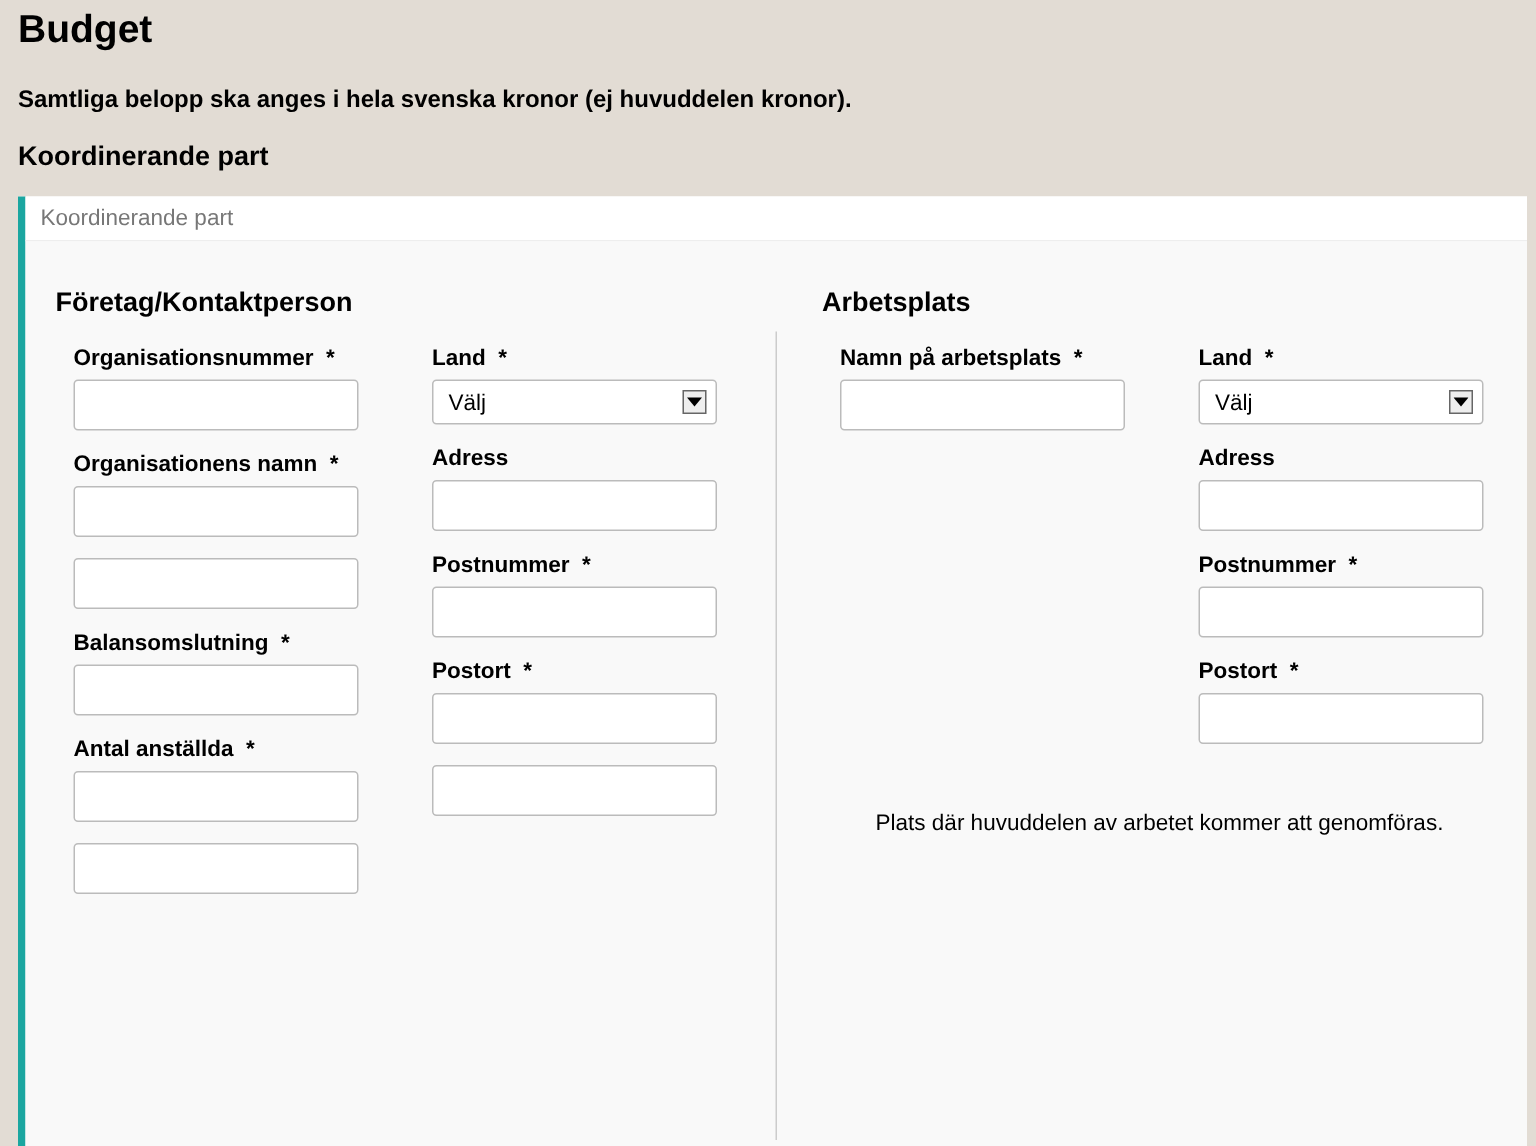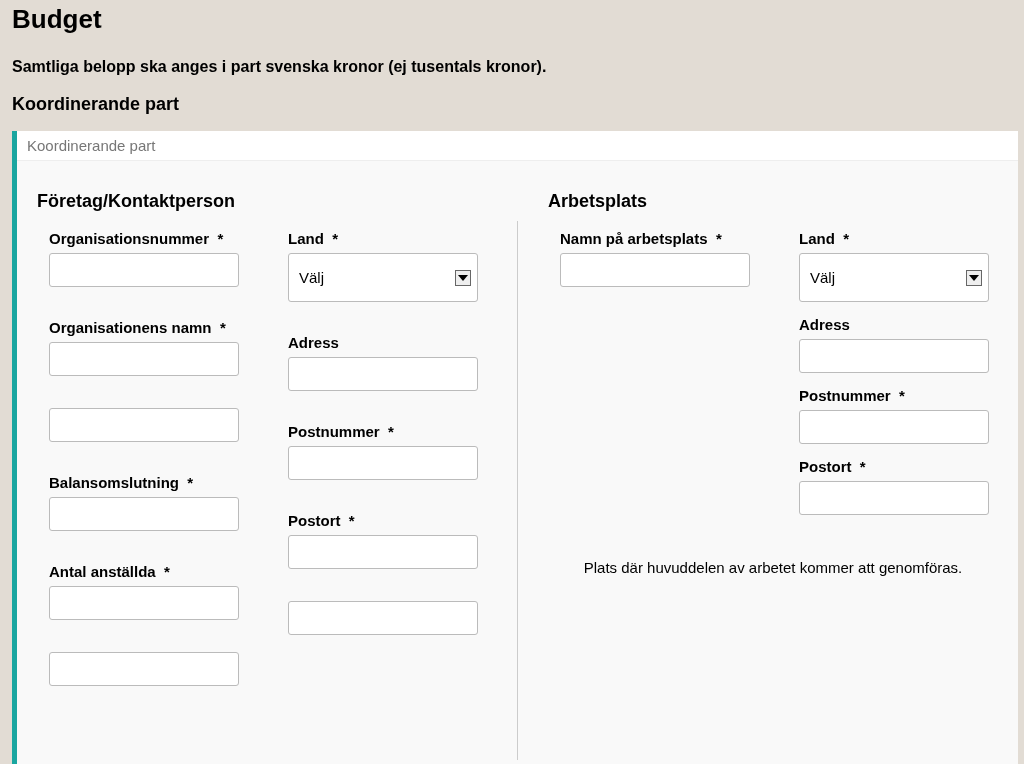--- a/index.html
+++ b/index.html
@@ -63,21 +63,21 @@
   .fields-row {
     display: flex;
     gap: 40px;
     padding-left: 12px;
   }
   .fields-col {
     flex: 1;
     max-width: 210px;
   }
   .field {
-    margin-bottom: 32px;
+    margin-bottom: 14px;
   }
   .field-label {
     font-size: 15px;
     font-weight: bold;
     margin-bottom: 6px;
     display: block;
     white-space: nowrap;
   }
   .req {
     font-weight: bold;
@@ -86,21 +86,21 @@
     width: 190px;
     height: 34px;
     border: 1px solid #bbb;
     border-radius: 3px;
     padding: 4px 8px;
     font-size: 14px;
     background:#fff;
   }
   .select-wrap {
     width: 190px;
-    height: 49px;
+    height: 30px;
     border: 1px solid #bbb;
     border-radius: 3px;
     background:#fff;
     display: flex;
     align-items: center;
     justify-content: space-between;
     padding: 0 6px 0 10px;
     cursor: pointer;
   }
   .select-text {
@@ -129,21 +129,21 @@
     text-align: center;
   }
   .arb-right .field input[type="text"],
   .arb-right .select-wrap { width: 190px; }
 </style>
 </head>
 <body>
 
 <div class="header-area">
   <h1 class="page-title">Budget</h1>
-  <div class="page-subtitle">Samtliga belopp ska anges i part svenska kronor (ej tusentals kronor).</div>
+  <div class="page-subtitle">Samtliga belopp ska anges i hela svenska kronor (ej huvuddelen kronor).</div>
   <div class="section-heading">Koordinerande part</div>
 </div>
 
 <div class="panel-wrap">
   <div class="panel">
     <div class="panel-header">Koordinerande part</div>
     <div class="panel-body">
 
       <div class="col-group">
         <div class="group-title">Företag/Kontaktperson</div>

